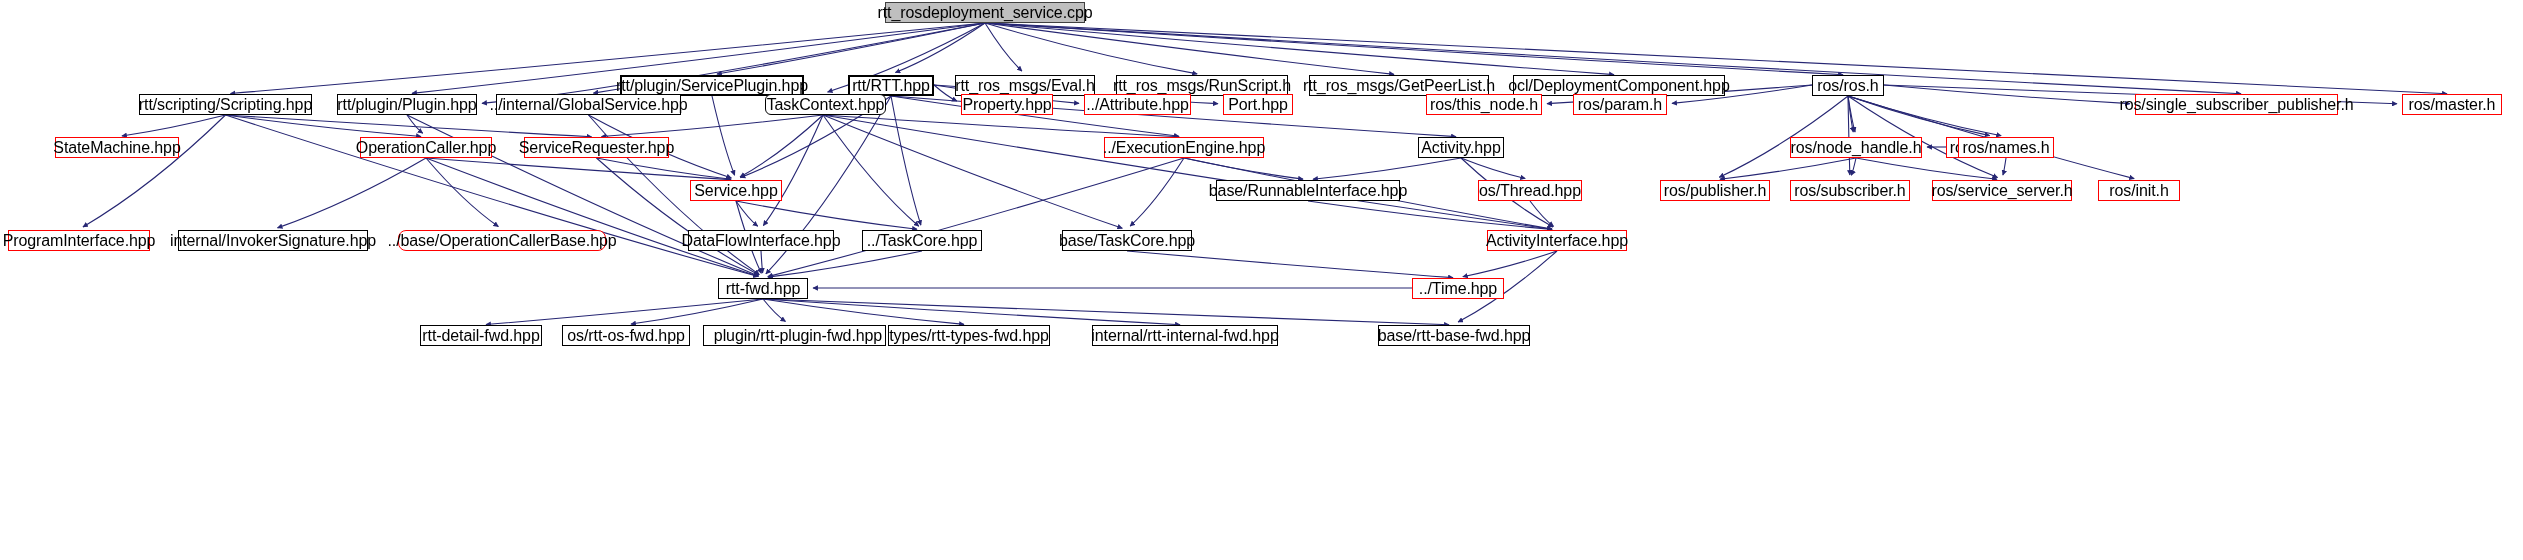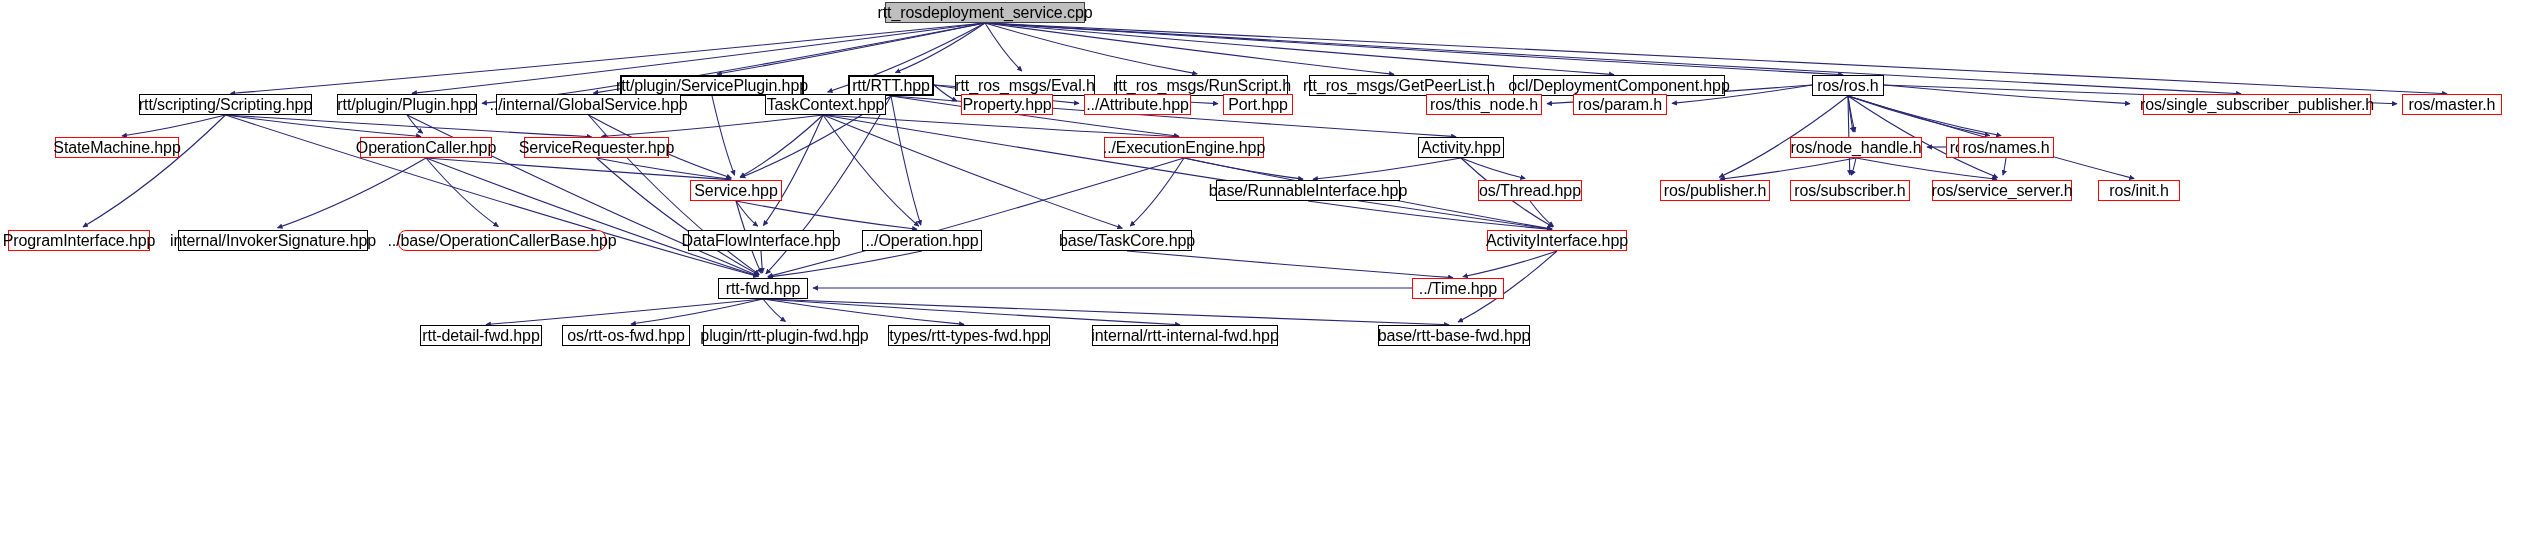--- a/index.html
+++ b/index.html
@@ -145,39 +145,39 @@
       </div>
       <div class="node" style="left: 139px; top: 94px; width: 173px;">
         <span class="lbl">rtt/scripting/Scripting.hpp</span>
       </div>
       <div class="node" style="left: 337px; top: 94px; width: 140px;">
         <span class="lbl">rtt/plugin/Plugin.hpp</span>
       </div>
       <div class="node" style="left: 496px; top: 94px; width: 185px;">
         <span class="lbl">../internal/GlobalService.hpp</span>
       </div>
-      <div class="node" style="left: 765px; top: 94px; width: 121px;">
+      <div class="node" style="left: 765px; top: 94px; width: 121px; border-radius: 6px;">
         <span class="lbl">TaskContext.hpp</span>
       </div>
       <div class="node red" style="left: 961px; top: 94px; width: 92px;">
         <span class="lbl">Property.hpp</span>
       </div>
       <div class="node red" style="left: 1084px; top: 94px; width: 107px;">
         <span class="lbl">../Attribute.hpp</span>
       </div>
       <div class="node red" style="left: 1223px; top: 94px; width: 70px;">
         <span class="lbl">Port.hpp</span>
       </div>
       <div class="node red" style="left: 1426px; top: 94px; width: 116px;">
         <span class="lbl">ros/this_node.h</span>
       </div>
       <div class="node red" style="left: 1573px; top: 94px; width: 94px;">
         <span class="lbl">ros/param.h</span>
       </div>
-      <div class="node red" style="left: 2135px; top: 94px; width: 228px; margin-left: 8px;">
+      <div class="node red" style="left: 2135px; top: 94px; width: 203px;">
         <span class="lbl">ros/single_subscriber_publisher.h</span>
       </div>
       <div class="node red" style="left: 2402px; top: 94px; width: 100px;">
         <span class="lbl">ros/master.h</span>
       </div>
       <div class="node" style="left: 1810px; top: 137px; width: 88px;">
         <span class="lbl">ros/topic.h</span>
       </div>
       <div class="node red" style="left: 1946px; top: 137px; width: 97px;">
         <span class="lbl">ros/service.h</span>
@@ -230,41 +230,41 @@
       <div class="node" style="left: 178px; top: 230px; width: 190px;">
         <span class="lbl">internal/InvokerSignature.hpp</span>
       </div>
       <div class="node red" style="left: 398px; top: 230px; width: 208px; border-radius: 8px;">
         <span class="lbl">../base/OperationCallerBase.hpp</span>
       </div>
       <div class="node" style="left: 688px; top: 230px; width: 146px;">
         <span class="lbl">DataFlowInterface.hpp</span>
       </div>
       <div class="node" style="left: 862px; top: 230px; width: 120px;">
-        <span class="lbl">../Operation.hpp</span>
+        <span class="lbl">../TaskCore.hpp</span>
       </div>
       <div class="node" style="left: 1062px; top: 230px; width: 130px;">
         <span class="lbl">base/TaskCore.hpp</span>
       </div>
       <div class="node red" style="left: 1487px; top: 230px; width: 140px;">
         <span class="lbl">ActivityInterface.hpp</span>
       </div>
       <div class="node red" style="left: 1412px; top: 278px; width: 92px;">
         <span class="lbl">../Time.hpp</span>
       </div>
       <div class="node" style="left: 718px; top: 278px; width: 90px;">
         <span class="lbl">rtt-fwd.hpp</span>
       </div>
       <div class="node" style="left: 420px; top: 325px; width: 122px;">
         <span class="lbl">rtt-detail-fwd.hpp</span>
       </div>
       <div class="node" style="left: 562px; top: 325px; width: 128px;">
         <span class="lbl">os/rtt-os-fwd.hpp</span>
       </div>
-      <div class="node" style="left: 703px; top: 325px; width: 156px; padding-left: 7px;">
+      <div class="node" style="left: 703px; top: 325px; width: 183px; padding-left: 7px;">
         <span class="lbl">plugin/rtt-plugin-fwd.hpp</span>
       </div>
       <div class="node" style="left: 888px; top: 325px; width: 162px;">
         <span class="lbl">types/rtt-types-fwd.hpp</span>
       </div>
       <div class="node" style="left: 1092px; top: 325px; width: 186px;">
         <span class="lbl">internal/rtt-internal-fwd.hpp</span>
       </div>
       <div class="node" style="left: 1378px; top: 325px; width: 152px;">
         <span class="lbl">base/rtt-base-fwd.hpp</span>

